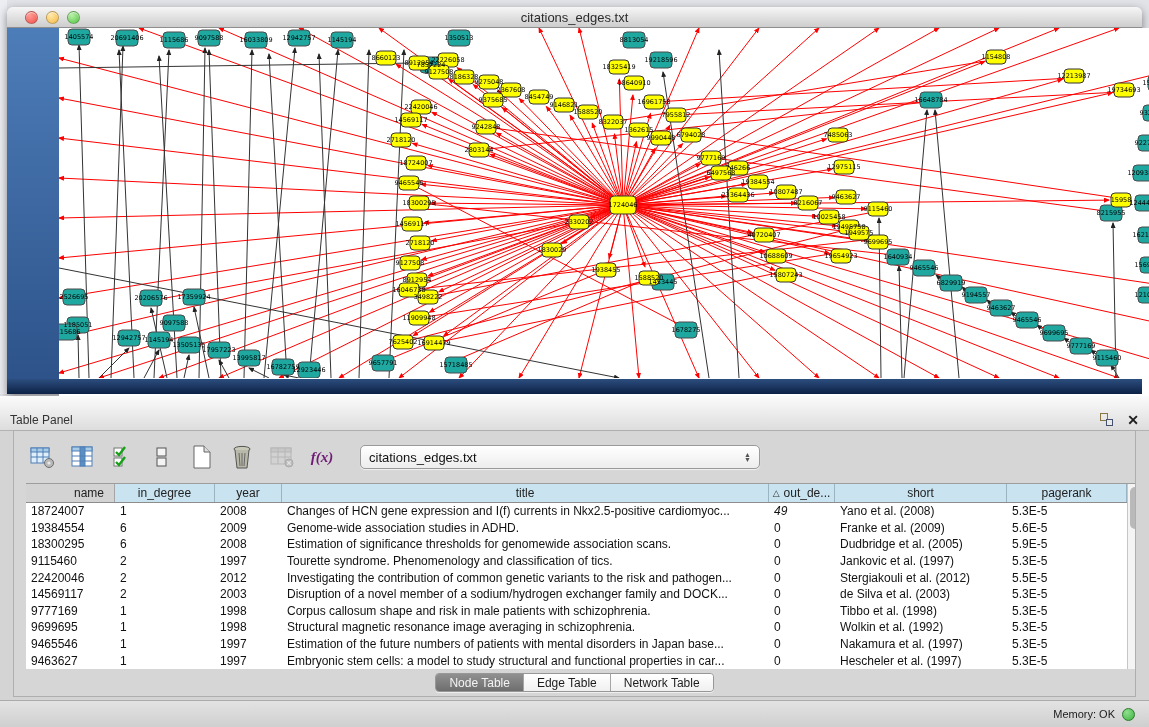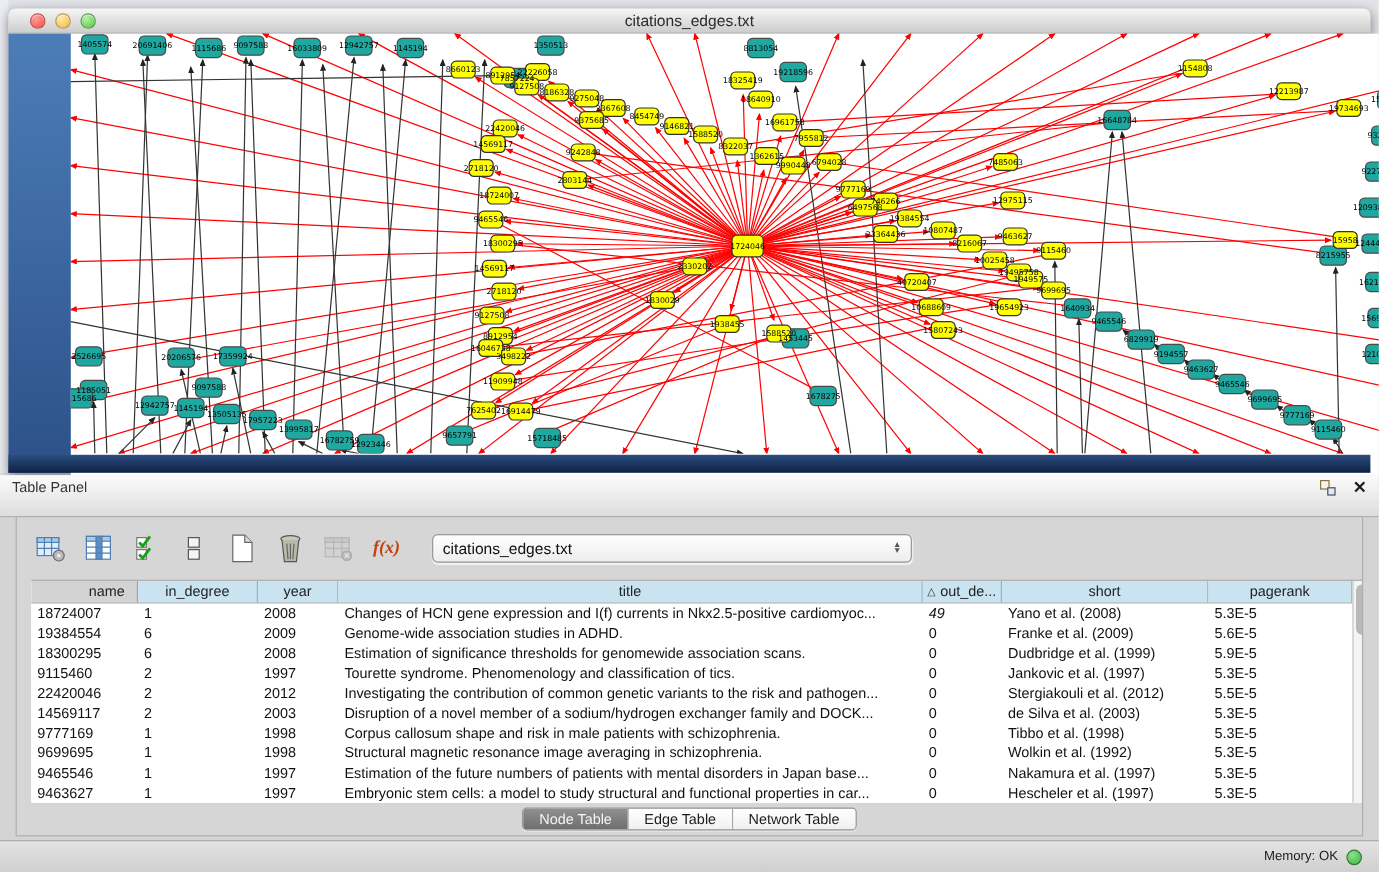--- a/index.html
+++ b/index.html
@@ -22,35 +22,35 @@
   .frame { position:absolute; left:0; right:0; top:21px; bottom:0;
     background:linear-gradient(#4d7db8,#2c5188); }
   .frame .bottomband { position:absolute; left:0; right:0; bottom:0; height:15px;
     background:linear-gradient(#2c4e7f,#0d2145); }
   #net-canvas { position:absolute; left:6px; top:0; width:1122px; height:404px; background:#ffffff;margin-left:46px; }
   #net-svg { display:block; }
 
   
   #table-panel { position:absolute; left:0; top:396px; width:1149px; bottom:0; background:#d4d4d4; }
   .panel-header { height:20px; background:linear-gradient(#fbfbfb,#dddddd);
-    border-bottom:1px solid #b2b2b2; display:flex; align-items:flex-end; padding:17px 10px; }
+    border-bottom:1px solid #b2b2b2; display:flex; align-items:flex-start; padding:17px 10px; }
   .panel-header .ph-title { font-size:12px; color:#333; flex:0 0 auto; }
   .panel-header .spacer { flex:1; }
   .float-icon { width:13px; height:13px; position:relative; margin-right:14px; cursor:pointer; }
   .float-icon .sq1 { position:absolute; left:0; top:0; width:8px; height:8px; border:1.5px solid #8a7544; }
   .float-icon .sq2 { position:absolute; right:0; bottom:0; width:7px; height:7px; border:1.5px solid #44506e; background:#e9e9e9; }
   .close-icon { font-size:14px; font-weight:bold; color:#1c1c1c; cursor:pointer; line-height:1; }
 
   .inner-box { position:absolute; left:13px; right:13px; top:34px; bottom:30px;
     border:1px solid #aeaeae; background:#d6d6d6; display:flex; flex-direction:column; }
 
   .toolbar { height:52px; display:flex; align-items:center; padding:0 14px; gap:12px; flex:0 0 auto; }
   .tb-icon { width:28px; height:28px; display:flex; align-items:center; justify-content:center; cursor:pointer; }
   .tb-icon.disabled { opacity:.45; cursor:default; }
-  .fx-label { font-family:"Liberation Serif", serif; font-style:italic; font-weight:bold; font-size:15px; color:#c2410c; }
+  .fx-label { font-family:"Liberation Serif", serif; font-style:italic; font-weight:bold; font-size:15px; color:#701a75; }
   .table-chooser { margin-left:12px; width:400px; height:24px; border:1px solid #9a9a9a; border-radius:5px;
     background:linear-gradient(#ffffff,#ededed); display:flex; align-items:center; padding:0 8px;
     font-size:13px; color:#111; box-shadow:0 1px 1px rgba(255,255,255,.7); cursor:pointer; }
   .table-chooser .val { flex:1; }
   .chooser-arrows { display:flex; flex-direction:column; line-height:5px; font-size:7px; color:#555; }
 
   .grid-wrap { flex:1; display:flex; margin:0 0 0 12px; background:#ffffff; border-top:1px solid #9d9d9d; position:relative; overflow:hidden; }
   .grid { flex:1; display:flex; flex-direction:column; }
   .grid-header { display:flex; height:19px; flex:0 0 auto; border-bottom:1px solid #8d8d8d; }
   .gh-cell { background:#c9e4f0; border-right:1px solid #9ab4c2; font-size:12px; color:#222;
@@ -648,21 +648,21 @@
               <div class="g-cell" style="width: 66px; flex: 0 0 66px;">0</div>
               <div class="g-cell" style="width: 172px; flex: 0 0 172px;">Franke et al. (2009)</div>
               <div class="g-cell" style="width: 120px; flex: 0 0 120px;">5.6E-5</div>
             </div>
             <div class="g-row">
               <div class="g-cell" style="width: 89px; flex: 0 0 89px;">18300295</div>
               <div class="g-cell" style="width: 100px; flex: 0 0 100px;">6</div>
               <div class="g-cell" style="width: 67px; flex: 0 0 67px;">2008</div>
               <div class="g-cell" style="width: 487px; flex: 0 0 487px;">Estimation of significance thresholds for genomewide association scans.</div>
               <div class="g-cell" style="width: 66px; flex: 0 0 66px;">0</div>
-              <div class="g-cell" style="width: 172px; flex: 0 0 172px;">Dudbridge et al. (1999)</div>
+              <div class="g-cell" style="width: 172px; flex: 0 0 172px;">Dudbridge et al. (2005)</div>
               <div class="g-cell" style="width: 120px; flex: 0 0 120px;">5.9E-5</div>
             </div>
             <div class="g-row">
               <div class="g-cell" style="width: 89px; flex: 0 0 89px;">9115460</div>
               <div class="g-cell" style="width: 100px; flex: 0 0 100px;">2</div>
               <div class="g-cell" style="width: 67px; flex: 0 0 67px;">1997</div>
               <div class="g-cell" style="width: 487px; flex: 0 0 487px;">Tourette syndrome. Phenomenology and classification of tics.</div>
               <div class="g-cell" style="width: 66px; flex: 0 0 66px;">0</div>
               <div class="g-cell" style="width: 172px; flex: 0 0 172px;">Jankovic et al. (1997)</div>
               <div class="g-cell" style="width: 120px; flex: 0 0 120px;">5.3E-5</div>

